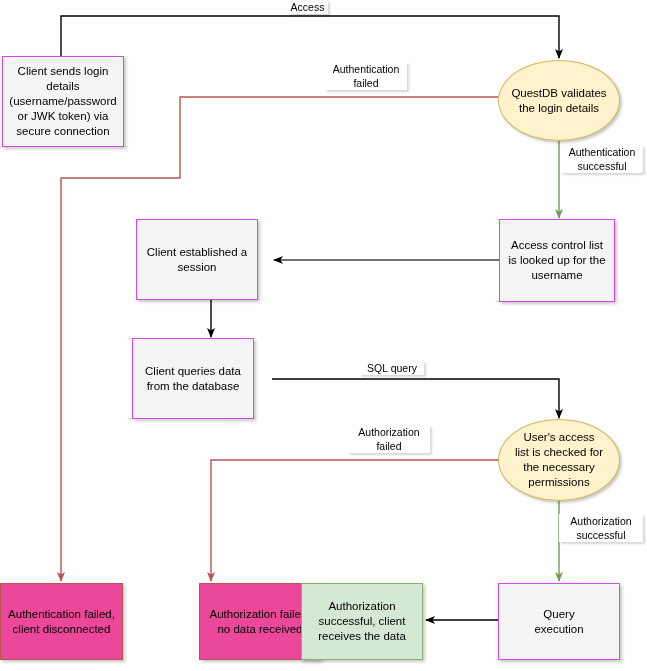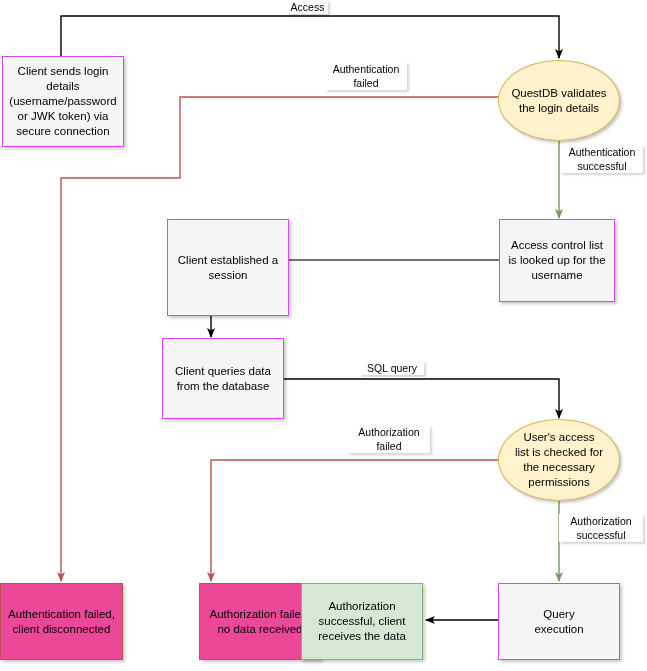--- a/index.html
+++ b/index.html
@@ -120,26 +120,26 @@
     <span class="txt">QuestDB validates
 the login details</span>
   </div>
 
   <div class="node rect" style="left:499px; top:219px; width:116px; height:83px;">
     <span class="txt">Access control list
 is looked up for the
 username</span>
   </div>
 
-  <div class="node rect" style="left:167px; top:219px; width:122px; height:97px;">
+  <div class="node rect" style="left:136px; top:219px; width:122px; height:81px;">
     <span class="txt">Client established a
 session</span>
   </div>
 
-  <div class="node rect" style="left:162px; top:338px; width:122px; height:81px;text-align:center;">
+  <div class="node rect" style="left:132px; top:338px; width:122px; height:81px;text-align:center;">
     <span class="txt">Client queries data
 from the database</span>
   </div>
 
   <div class="node ellipse" style="left:498px; top:419px; width:122px; height:82px;">
     <span class="txt">User's access
 list is checked for
 the necessary
 permissions</span>
   </div>

